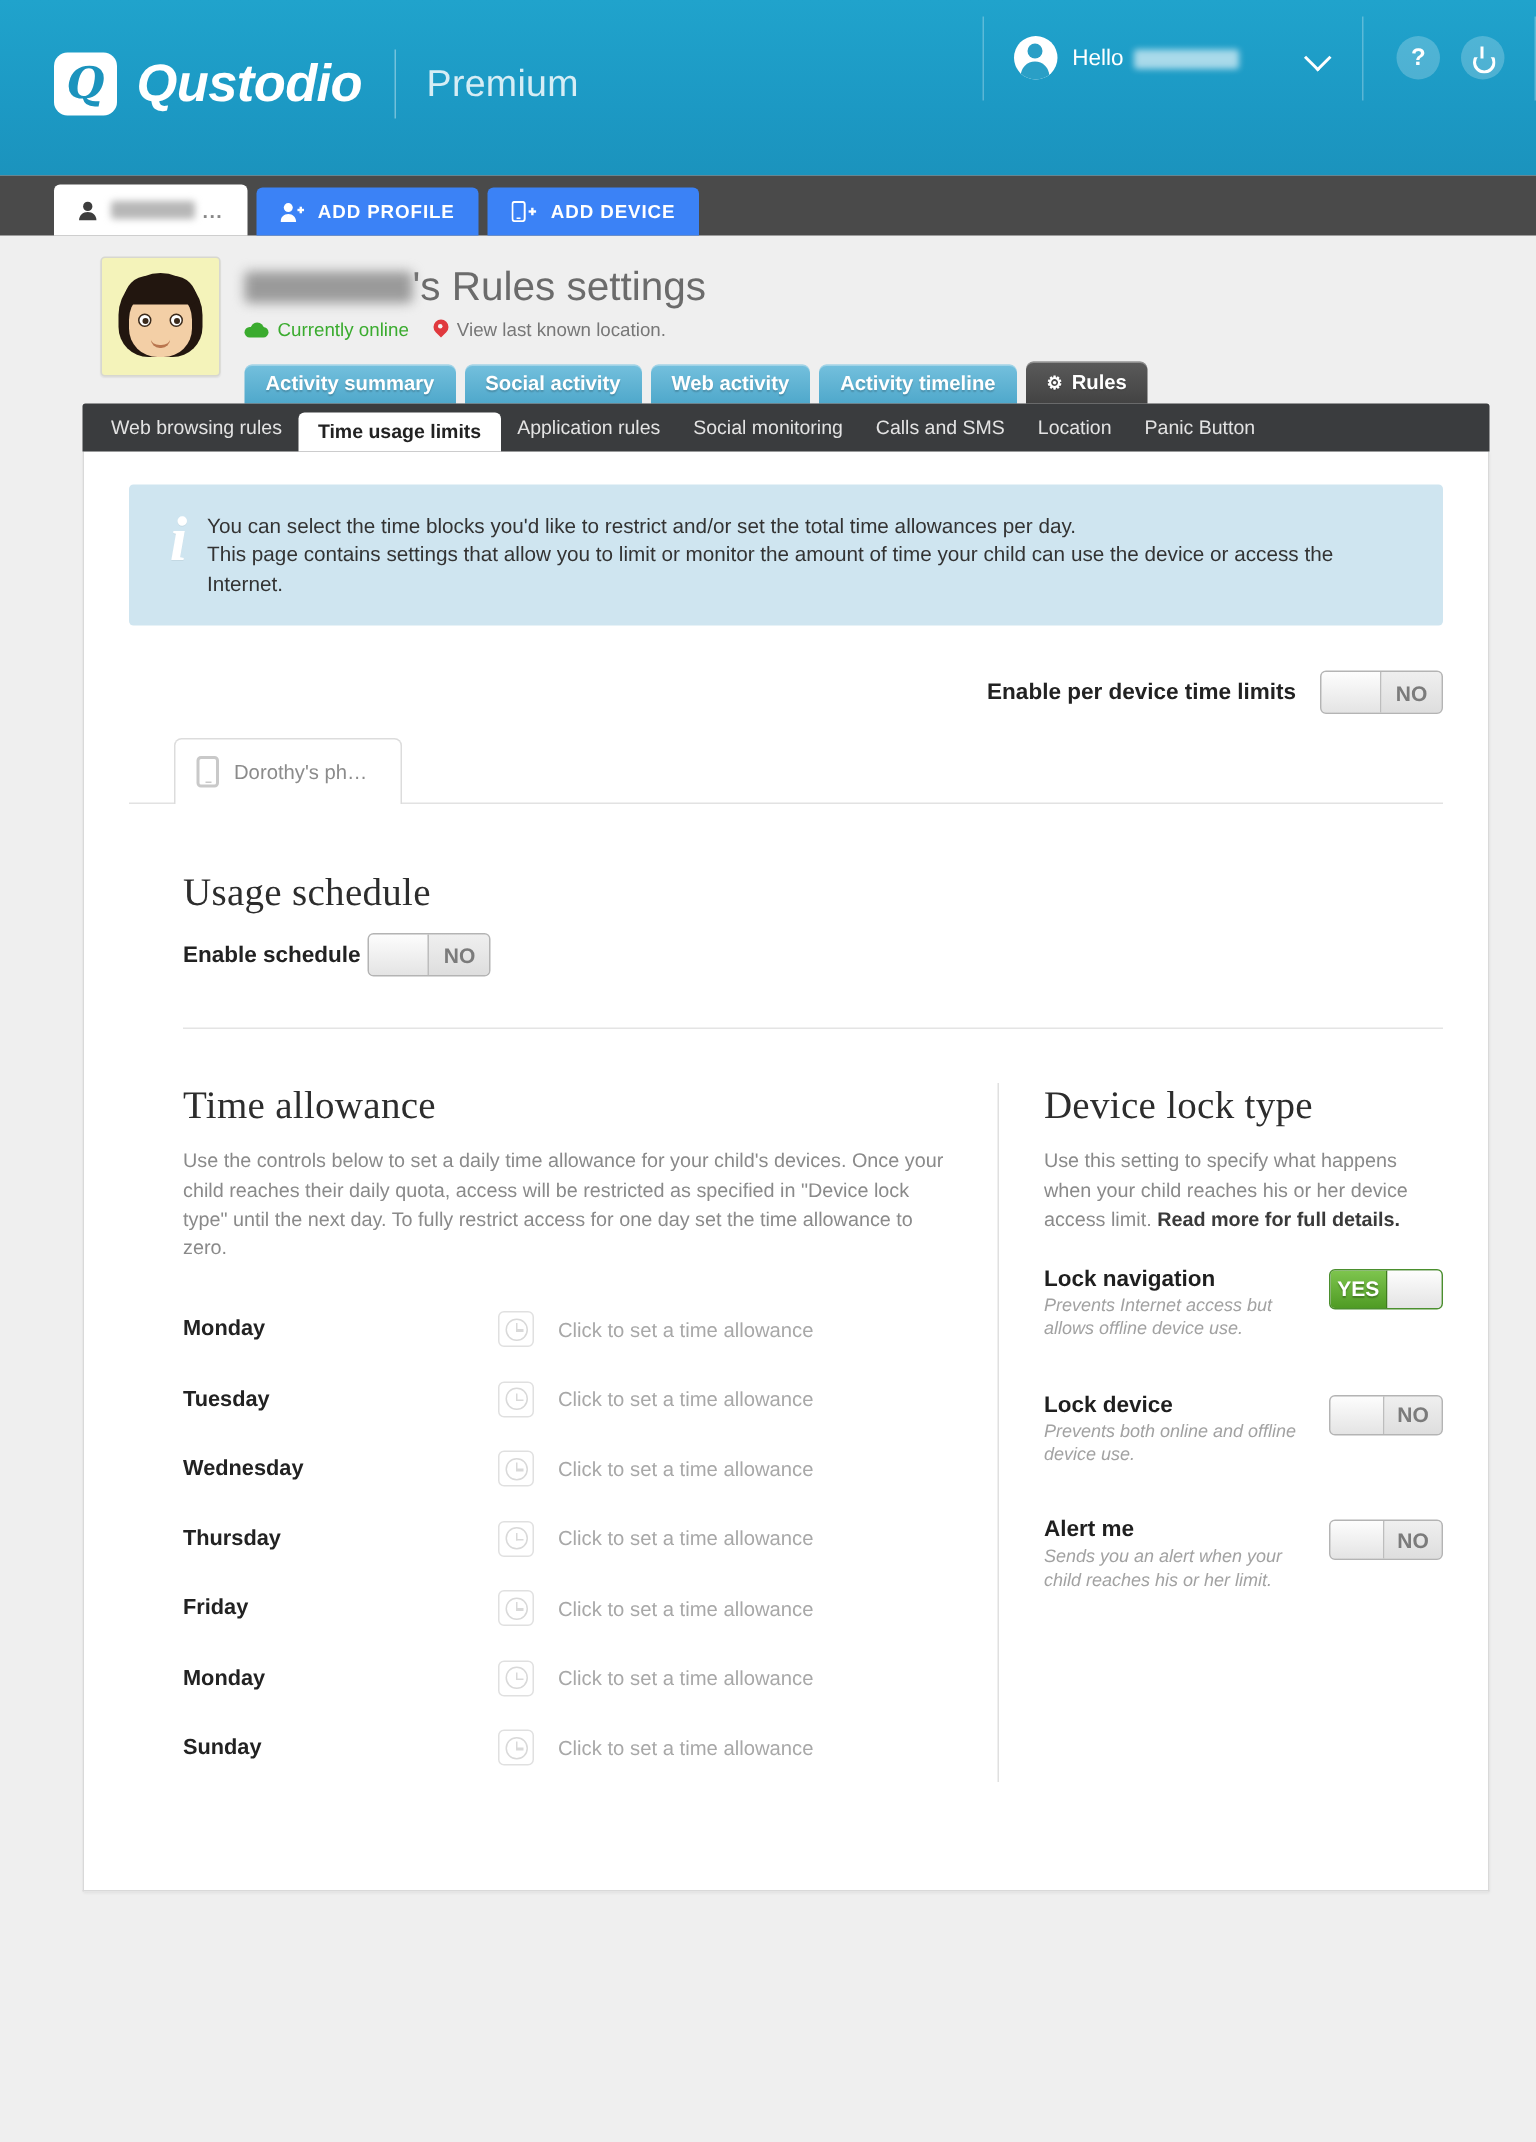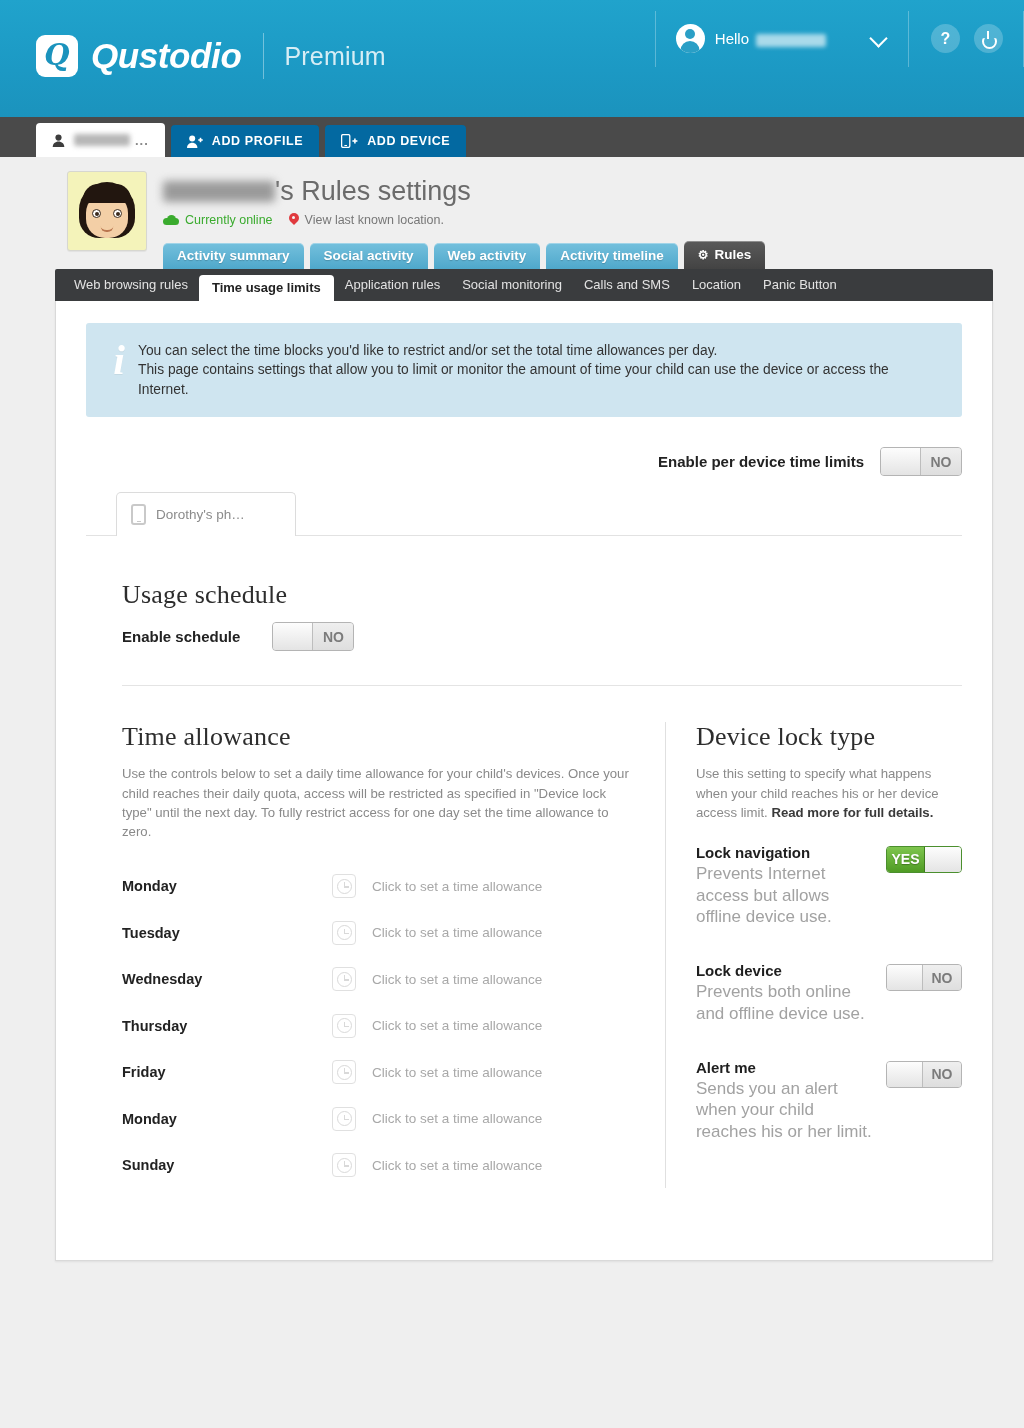--- a/index.html
+++ b/index.html
@@ -119,21 +119,21 @@
   .tabstrip {
     height: 40px;
     background: #4a4a4a;
     position: relative;
   }
   .ptabs { position:absolute; left:36px; top:0; display:flex; align-items:flex-end; height:40px; }
   .ptab {
     height: 32px; display:flex; align-items:center;
     padding: 0 16px; margin-right: 6px;
     border-radius: 4px 4px 0 0;
-    background:#0369a1; color:#fff;
+    background:#3b82f6; color:#fff;
     font-size: 12.5px; font-weight: bold; letter-spacing: 0.6px;
   }
   .ptab.active { background:#fff; color:#444; height:34px; }
   .ptab .ic { margin-right: 9px; display:flex; align-items:center; }
   .name-blur {
     display:inline-block; height:12px; width:56px;
     background:#b7b7b7; filter: blur(2.6px); border-radius:2px;
     vertical-align: middle;
   }
   .dots { color:#888; font-size:13px; margin-left:5px; letter-spacing:1px;}
@@ -329,21 +329,21 @@
     border-right:1px solid #3f7a1e;
   }
   .toggle.on .knob { border-right:none; }
   .toggle.sm { width: 76px; height: 27px; }
   .toggle.sm .knob { width: 36px; }
 
   
   .devtabs { position:relative; height: 44px; margin-bottom: 44px; }
   .devtab {
     position:absolute; left: 30px; top: 0;
-    height: 44px; width: 180px;
+    height: 44px; width: 152px;
     border:1px solid #dcdcdc; border-bottom:none;
     border-radius: 5px 5px 0 0;
     background:#fff;
     display:flex; align-items:center; padding-left: 14px; gap: 10px;
     font-size: 13.5px; color:#8b8b8b;
   }
   .devtabs .baseline {
     position:absolute; left:0; right:0; bottom:0; height:1px; background:#e2e2e2;
   }
   .phone-ic {
@@ -361,21 +361,21 @@
     font-weight: normal;
     font-size: 26px;
     color: #2d2d2d;
     margin: 0 0 12px 0;
     letter-spacing: 0.2px;
   }
   .sec-desc {
     font-size: 13.2px; color:#8a8a8a; line-height:1.45;
     margin: 0 0 22px 0;
   }
-  .enable-row { display:flex; align-items:center; gap: 32px; }
+  .enable-row { display:flex; align-items:center; gap: 5px; }
   .enable-label { font-size:15px; font-weight:bold; color:#222; }
 
   .hr {
     border:none; border-top:1px solid #e4e4e4;
     margin: 34px 0 0 0;
   }
 
   
   .cols { display:flex; margin-top: 36px; }
   .col-left { width: 600px; padding-right: 30px; }
@@ -394,21 +394,21 @@
     position:absolute; left:3.5px; top:3.5px; width:15px; height:15px;
     border:1.5px solid #d9d9d9; border-radius:50%;
   }
   .clock-ic .hh { position:absolute; left:10.5px; top:7px; width:1.5px; height:5px; background:#d9d9d9;}
   .clock-ic .mm { position:absolute; left:11px; top:11px; width:4.5px; height:1.5px; background:#d9d9d9;}
   .day-hint { font-size:13.5px; color:#a8a8a8; }
 
   .lock-item { margin-bottom: 34px; display:flex; align-items:flex-start; }
   .lock-text { flex:1; padding-right: 10px; }
   .lock-title { font-size:15px; font-weight:bold; color:#1f1f1f; }
-  .lock-sub { font-size:17px; color:#a2a2a2; line-height:1.28; margin-top:2px; }
+  .lock-sub { font-size:12px; color:#a2a2a2; line-height:1.28; margin-top:2px;font-style:italic; }
   .lock-toggle-wrap { padding-top: 2px; }
   .read-more { color:#3a3a3a; font-weight:bold; }
 </style>
 </head>
 <body>
 
 <div class="topbar">
   <div class="brand">
     <div class="brand-mark">Q</div>
     <div class="brand-name">Qustodio</div>

